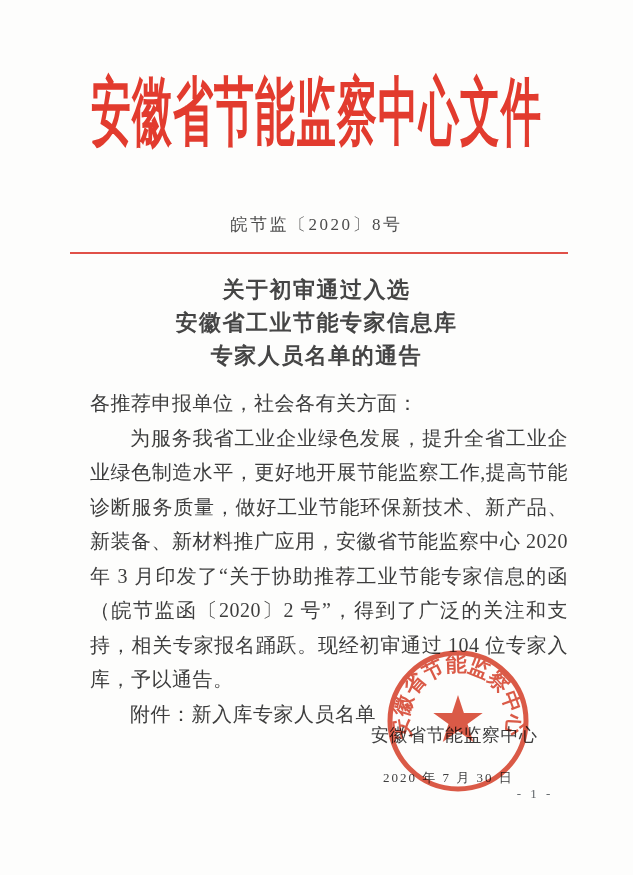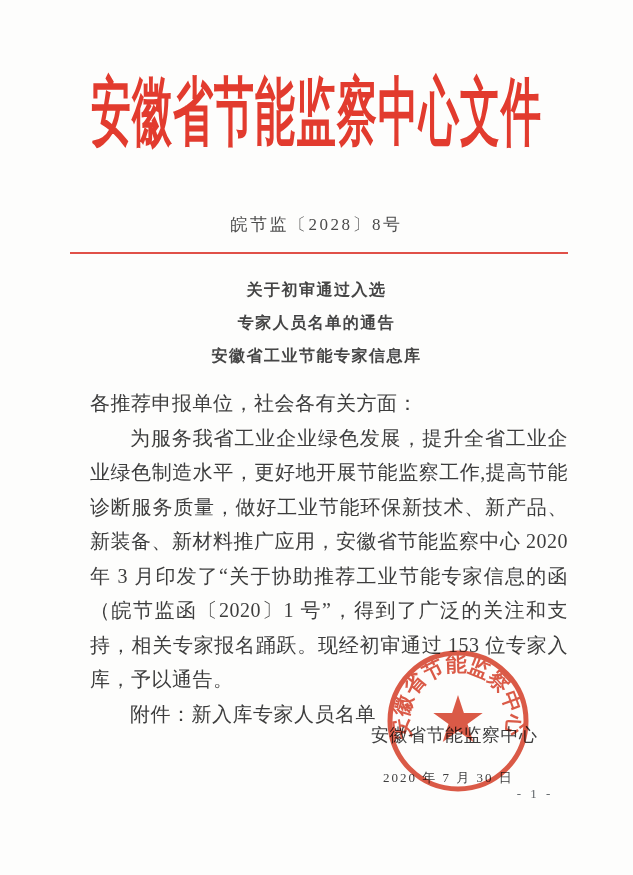--- a/index.html
+++ b/index.html
@@ -42,21 +42,21 @@
   .red-line{
     position:absolute;top:252px;left:70px;width:498px;height:2px;
     background:#e05048;
   }
   
   .notice-title{
     position:absolute;top:273px;left:0;right:0;
     text-align:center;
     font-family:"Liberation Sans","DejaVu Sans",sans-serif;
     font-weight:bold;
-    font-size:16px;line-height:33px;
+    font-size:22px;line-height:33px;
     color:#454545;
     letter-spacing:1.5px;
   }
   
   .body-text{
     position:absolute;top:386px;left:90px;width:478px;
     font-size:20px;line-height:34.5px;
     letter-spacing:0.5px;
     color:#3d3d3d;
     text-align:justify;
@@ -95,33 +95,33 @@
 </style>
 </head>
 <body>
 
 <div class="page">
 
   <div class="header-band">
     <span class="hd">安徽省节能监察中心文件</span>
   </div>
 
-  <div class="doc-number">皖节监〔2028〕8号</div>
+  <div class="doc-number">皖节监〔2020〕8号</div>
 
   <div class="red-line"></div>
 
   <div class="notice-title">
     <div>关于初审通过入选</div>
+    <div>安徽省工业节能专家信息库</div>
     <div>专家人员名单的通告</div>
-    <div>安徽省工业节能专家信息库</div>
   </div>
 
   <div class="body-text">
     <p>各推荐申报单位，社会各有关方面：</p>
-    <p class="indent">为服务我省工业企业绿色发展，提升全省工业企业绿色制造水平，更好地开展节能监察工作,提高节能诊断服务质量，做好工业节能环保新技术、新产品、新装备、新材料推广应用，安徽省节能监察中心 2020 年 3 月印发了“关于协助推荐工业节能专家信息的函（皖节监函〔2020〕1 号”，得到了广泛的关注和支持，相关专家报名踊跃。现经初审通过 153 位专家入库，予以通告。</p>
+    <p class="indent">为服务我省工业企业绿色发展，提升全省工业企业绿色制造水平，更好地开展节能监察工作,提高节能诊断服务质量，做好工业节能环保新技术、新产品、新装备、新材料推广应用，安徽省节能监察中心 2020 年 3 月印发了“关于协助推荐工业节能专家信息的函（皖节监函〔2020〕2 号”，得到了广泛的关注和支持，相关专家报名踊跃。现经初审通过 104 位专家入库，予以通告。</p>
     <p class="indent">附件：新入库专家人员名单</p>
   </div>
 
   <div class="signature">安徽省节能监察中心</div>
 
   <div class="sign-date">2020 年 7 月 30 日</div>
 
   <svg class="seal" viewBox="0 0 170 170">
     <circle cx="85" cy="85" r="68" fill="none" stroke="#d8442e" stroke-width="5"></circle>
     <polygon points="85,59 90.9,76.9 109.7,77 94.5,88.1 100.3,106 85,95 69.7,106 75.5,88.1 60.3,77 79.1,76.9" fill="#d8442e"></polygon>

